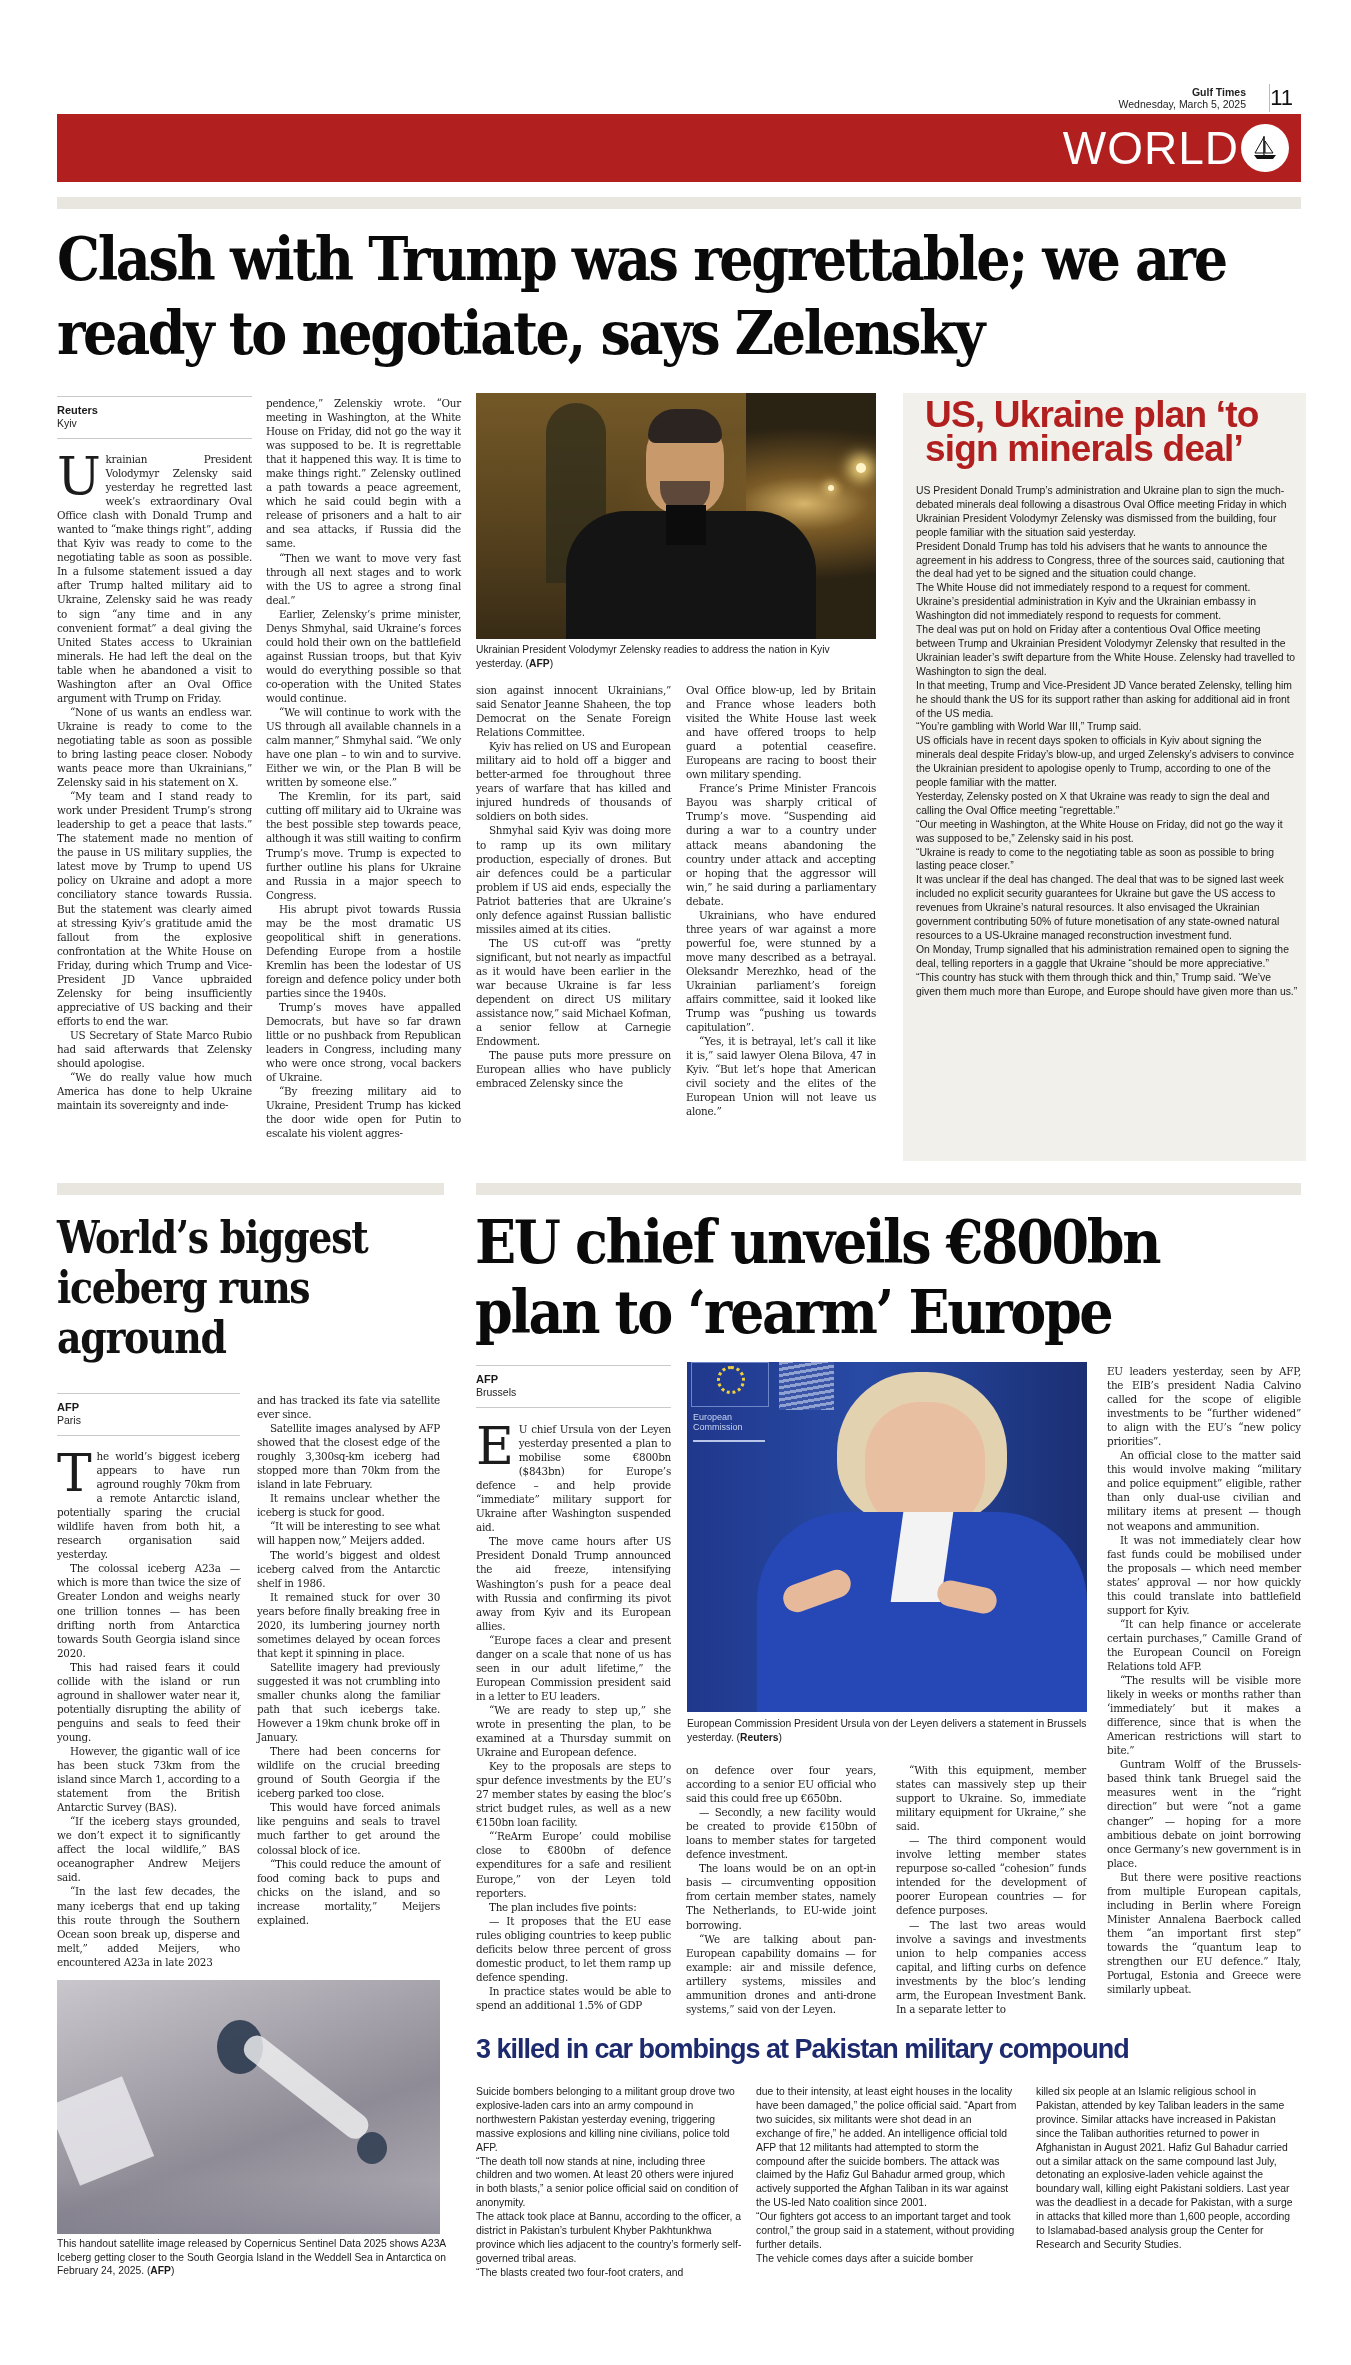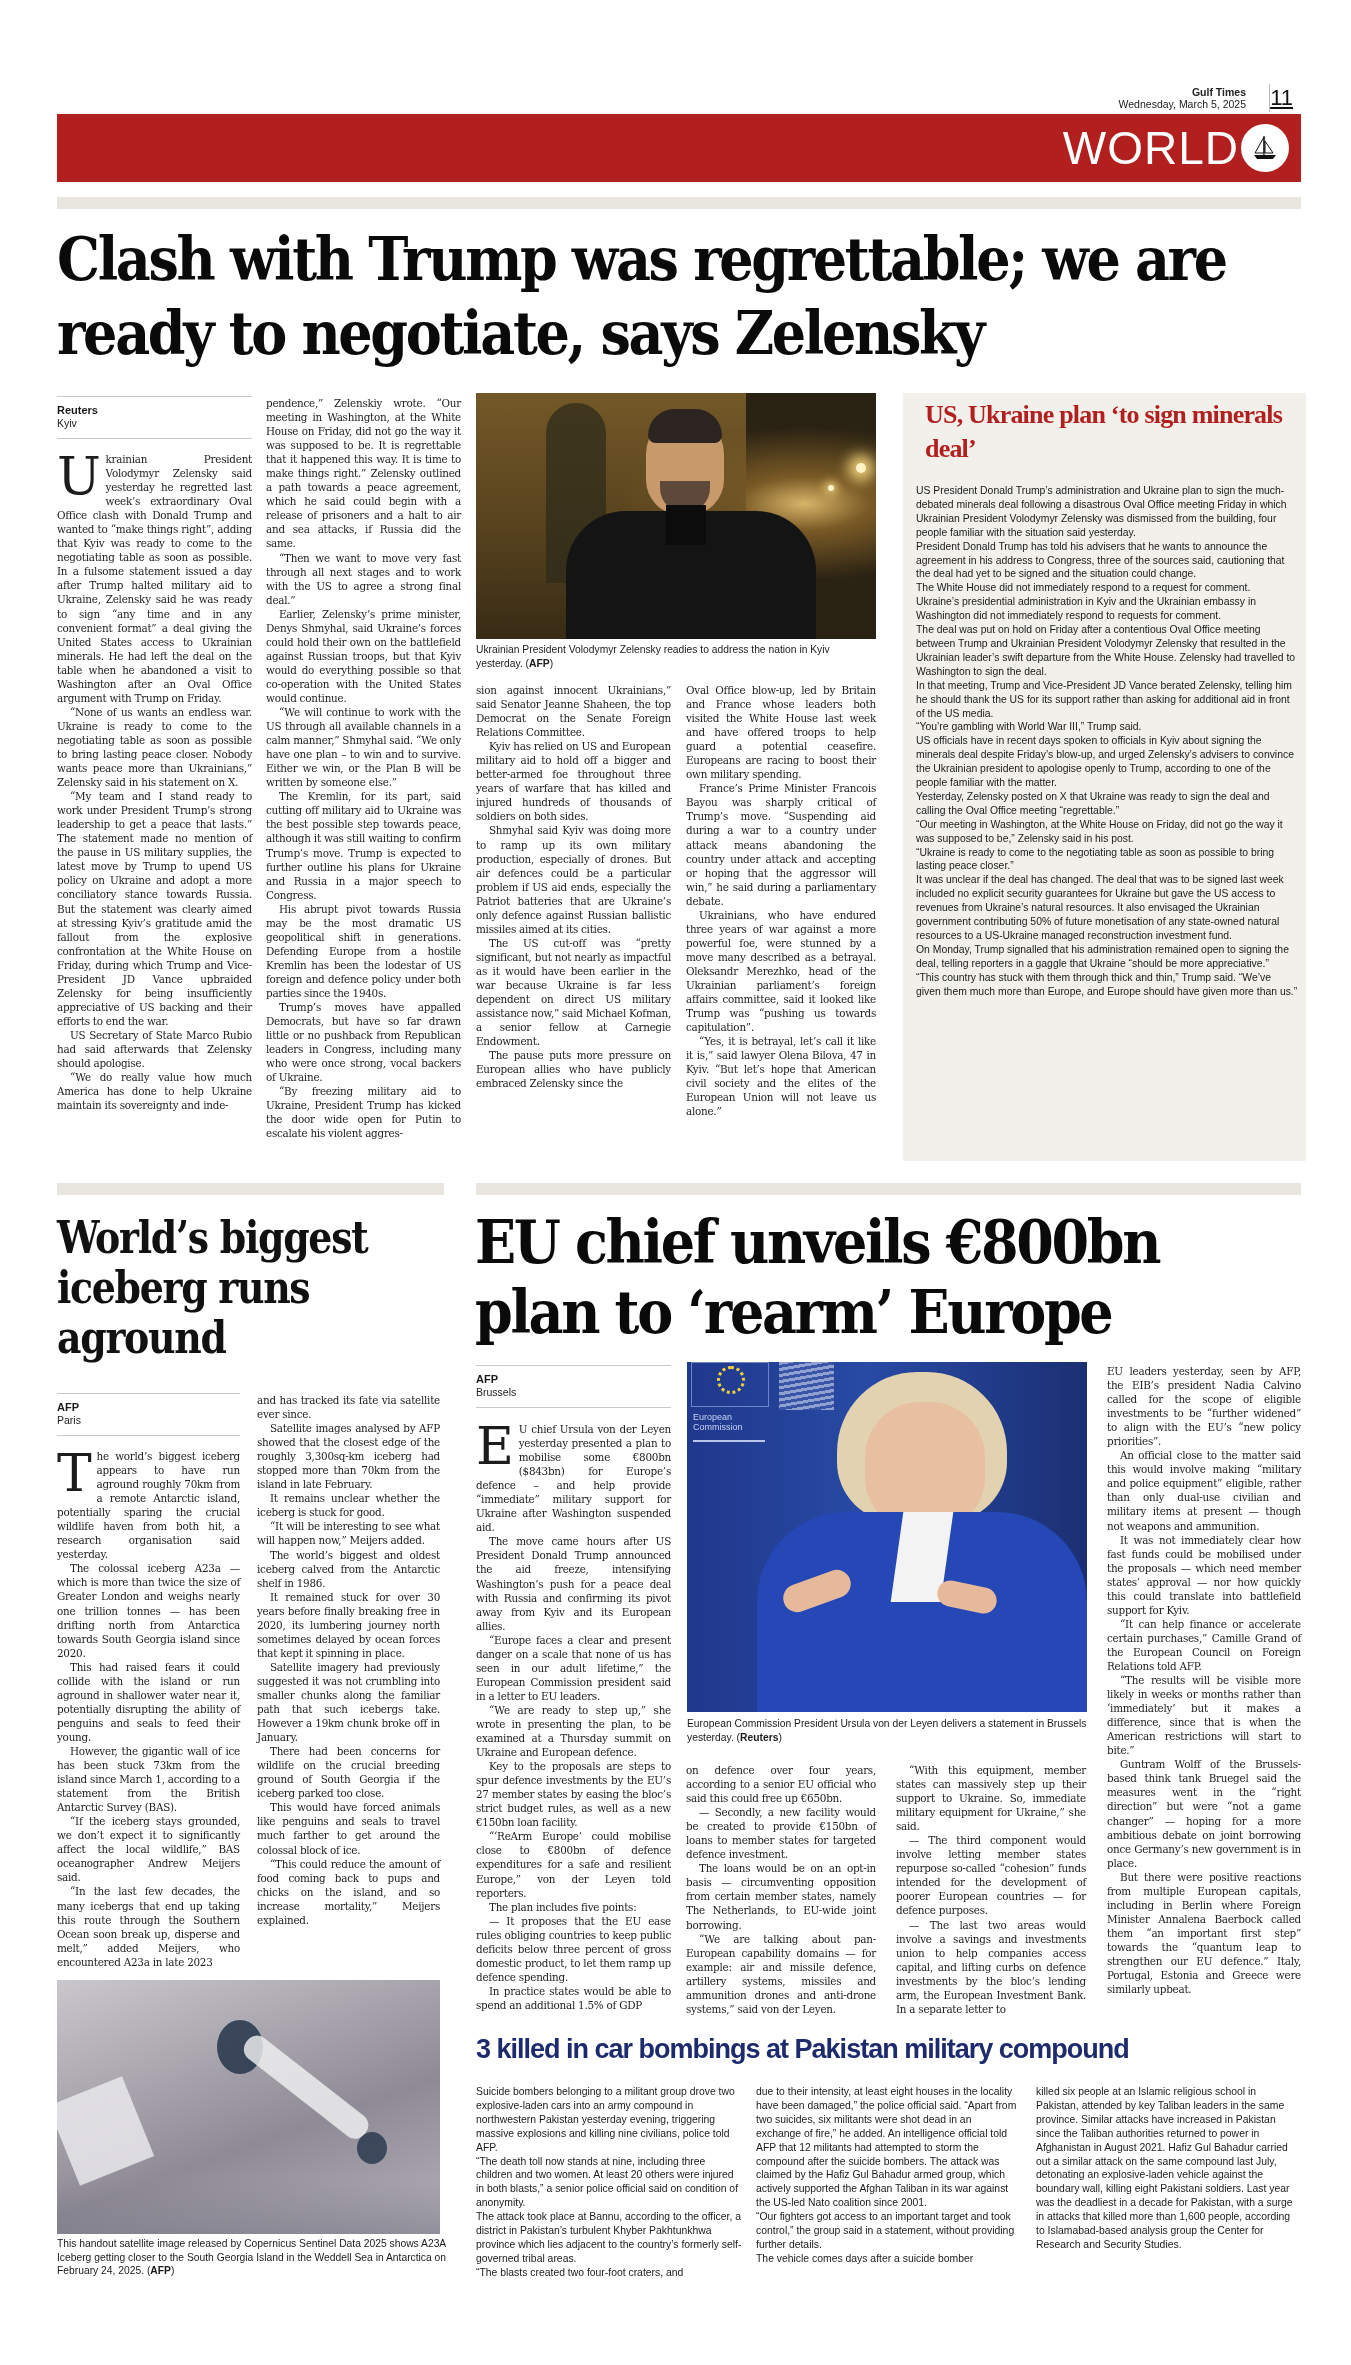--- a/index.html
+++ b/index.html
@@ -3,21 +3,21 @@
 <meta charset="utf-8">
 <style>
   * { box-sizing: border-box; margin: 0; padding: 0; }
   html, body { width: 1351px; background: #ffffff; }
   body { position: relative; height: 2365px; overflow: hidden; font-family: "DejaVu Serif", serif; color: #1a1a1a; }
   .abs { position: absolute; }
 
   
   .masthead-meta { right: 105px; top: 86px; text-align: right; font-family: "Liberation Sans", sans-serif; font-size: 10.5px; line-height: 12px; color: #222; }
   .masthead-meta .paper { font-weight: bold; }
-  .page-num { right: 58px; top: 84px; font-family: "Liberation Sans", sans-serif; font-size: 22px; color: #111; border-left: 1px solid #bbb; height: 28px; line-height: 28px; text-decoration: underline; }
+  .page-num { right: 58px; top: 84px; font-family: "Liberation Sans", sans-serif; font-size: 22px; color: #111; border-left: 1px solid #bbb; height: 28px; line-height: 28px; }
   .world-bar { left: 57px; top: 114px; width: 1244px; height: 68px; background: #b21f1f; }
   .world-label { right: 90px; top: 120px; font-family: "Liberation Sans", sans-serif; font-size: 46px; font-weight: 300; letter-spacing: 1px; color: #fff; line-height: 56px; }
   .world-sep { right: 75px; top: 128px; width: 1px; height: 40px; background: #f1c4c4; }
   .logo-circle { right: 62px; top: 124px; width: 48px; height: 48px; border-radius: 50%; background: #fff; display: flex; align-items: center; justify-content: center; }
   .rule-bar { background: #e8e6df; height: 12px; }
 
   
   .hl-main { left: 57px; top: 222px; width: 1250px; font-family: "DejaVu Serif", serif; font-weight: bold; font-size: 60px; line-height: 74px; letter-spacing: -2.6px; transform: scaleX(0.9); transform-origin: left top; width: 1390px; color: #0a0a0a; }
 
   .byline { border-top: 1px solid #c9c9c9; border-bottom: 1px solid #c9c9c9; padding: 6px 0 8px; font-family: "Liberation Sans", sans-serif; }
@@ -28,21 +28,21 @@
   .col p { text-indent: 13px; }
   .col p.first { text-indent: 0; }
   .col p.noind { text-indent: 0; }
   .dropcap { float: left; font-size: 52px; line-height: 40px; padding: 4px 5px 0 0; font-family: "DejaVu Serif", serif; }
 
   .photo { overflow: hidden; position: absolute; }
   .caption { font-family: "Liberation Sans", sans-serif; font-size: 10.3px; line-height: 13.5px; color: #1a1a1a; }
   .caption b { font-weight: bold; }
 
   .sidebar-box { left: 903px; top: 393px; width: 403px; height: 768px; background: #f1f0eb; }
-  .sb-title { left: 925px; top: 398px; width: 370px; font-family: Liberation Serif, serif; font-weight: bold; font-size: 26px; line-height: 34px; color: #b21f1f; letter-spacing: -0.8px; }
+  .sb-title { left: 925px; top: 398px; width: 370px; font-family: Liberation Sans, sans-serif; font-weight: bold; font-size: 37px; line-height: 34px; color: #b21f1f; letter-spacing: -0.8px; }
   .sb-body { left: 916px; top: 484px; width: 382px; font-family: "Liberation Sans", sans-serif; font-size: 10.4px; line-height: 13.9px; color: #1a1a1a; }
 
   .hl-ice { left: 57px; top: 1213px; width: 400px; font-family: "DejaVu Serif", serif; font-size: 44px; line-height: 50px; color: #111; letter-spacing: -1.5px; transform: scaleX(0.86); transform-origin: left top; }
   .hl-eu { left: 475px; top: 1207px; width: 860px; font-family: "DejaVu Serif", serif; font-weight: bold; font-size: 60px; line-height: 70px; letter-spacing: -2.6px; color: #0a0a0a; transform: scaleX(0.9); transform-origin: left top; }
 
   .hl-pak { left: 476px; top: 2033px; font-family: "Liberation Sans", sans-serif; font-weight: bold; font-size: 27px; line-height: 32px; color: #1d2a6e; letter-spacing: -1px; }
   .pak-col { font-family: "Liberation Sans", sans-serif; font-size: 10.4px; line-height: 13.9px; color: #1a1a1a; }
 </style>
 </head>
 <body>

